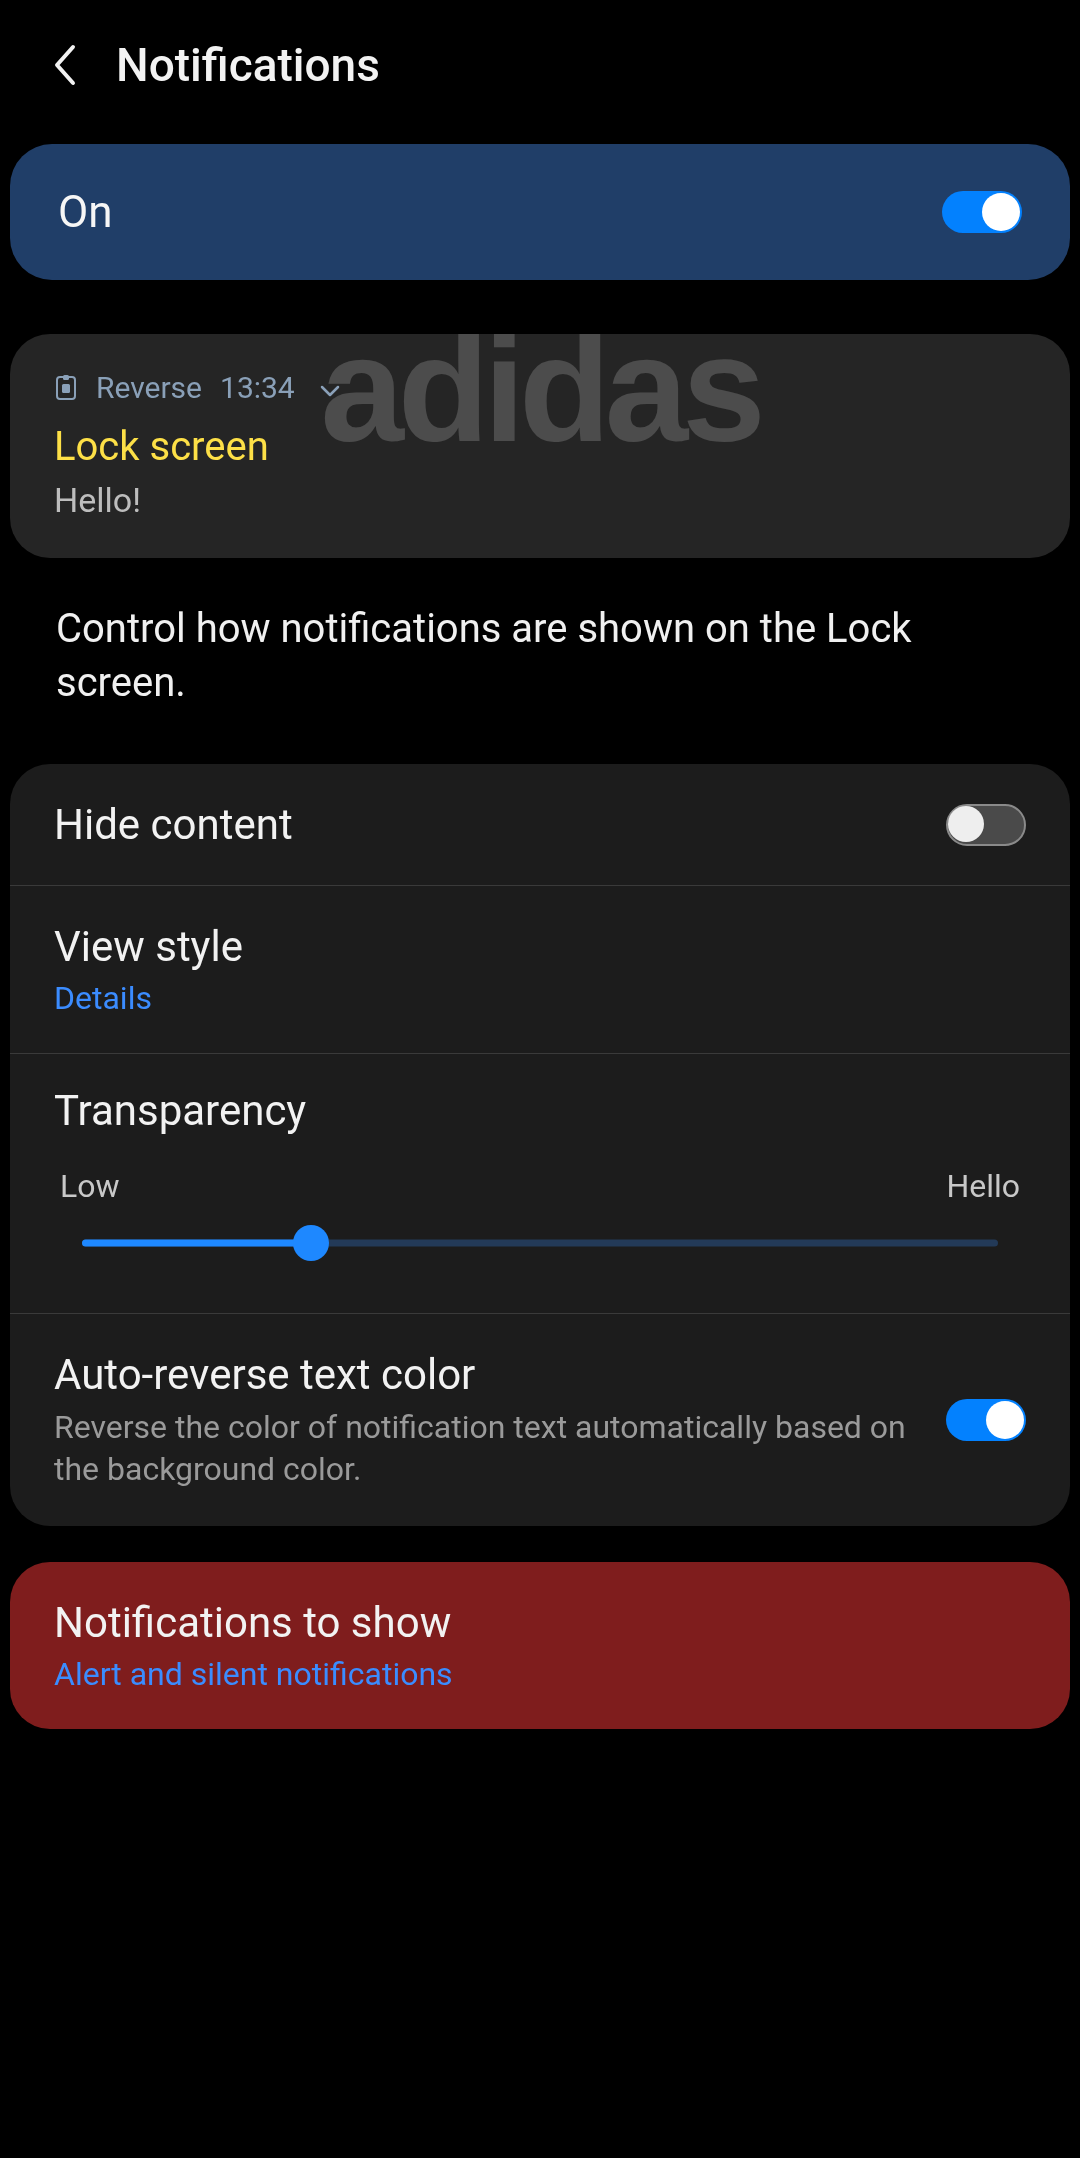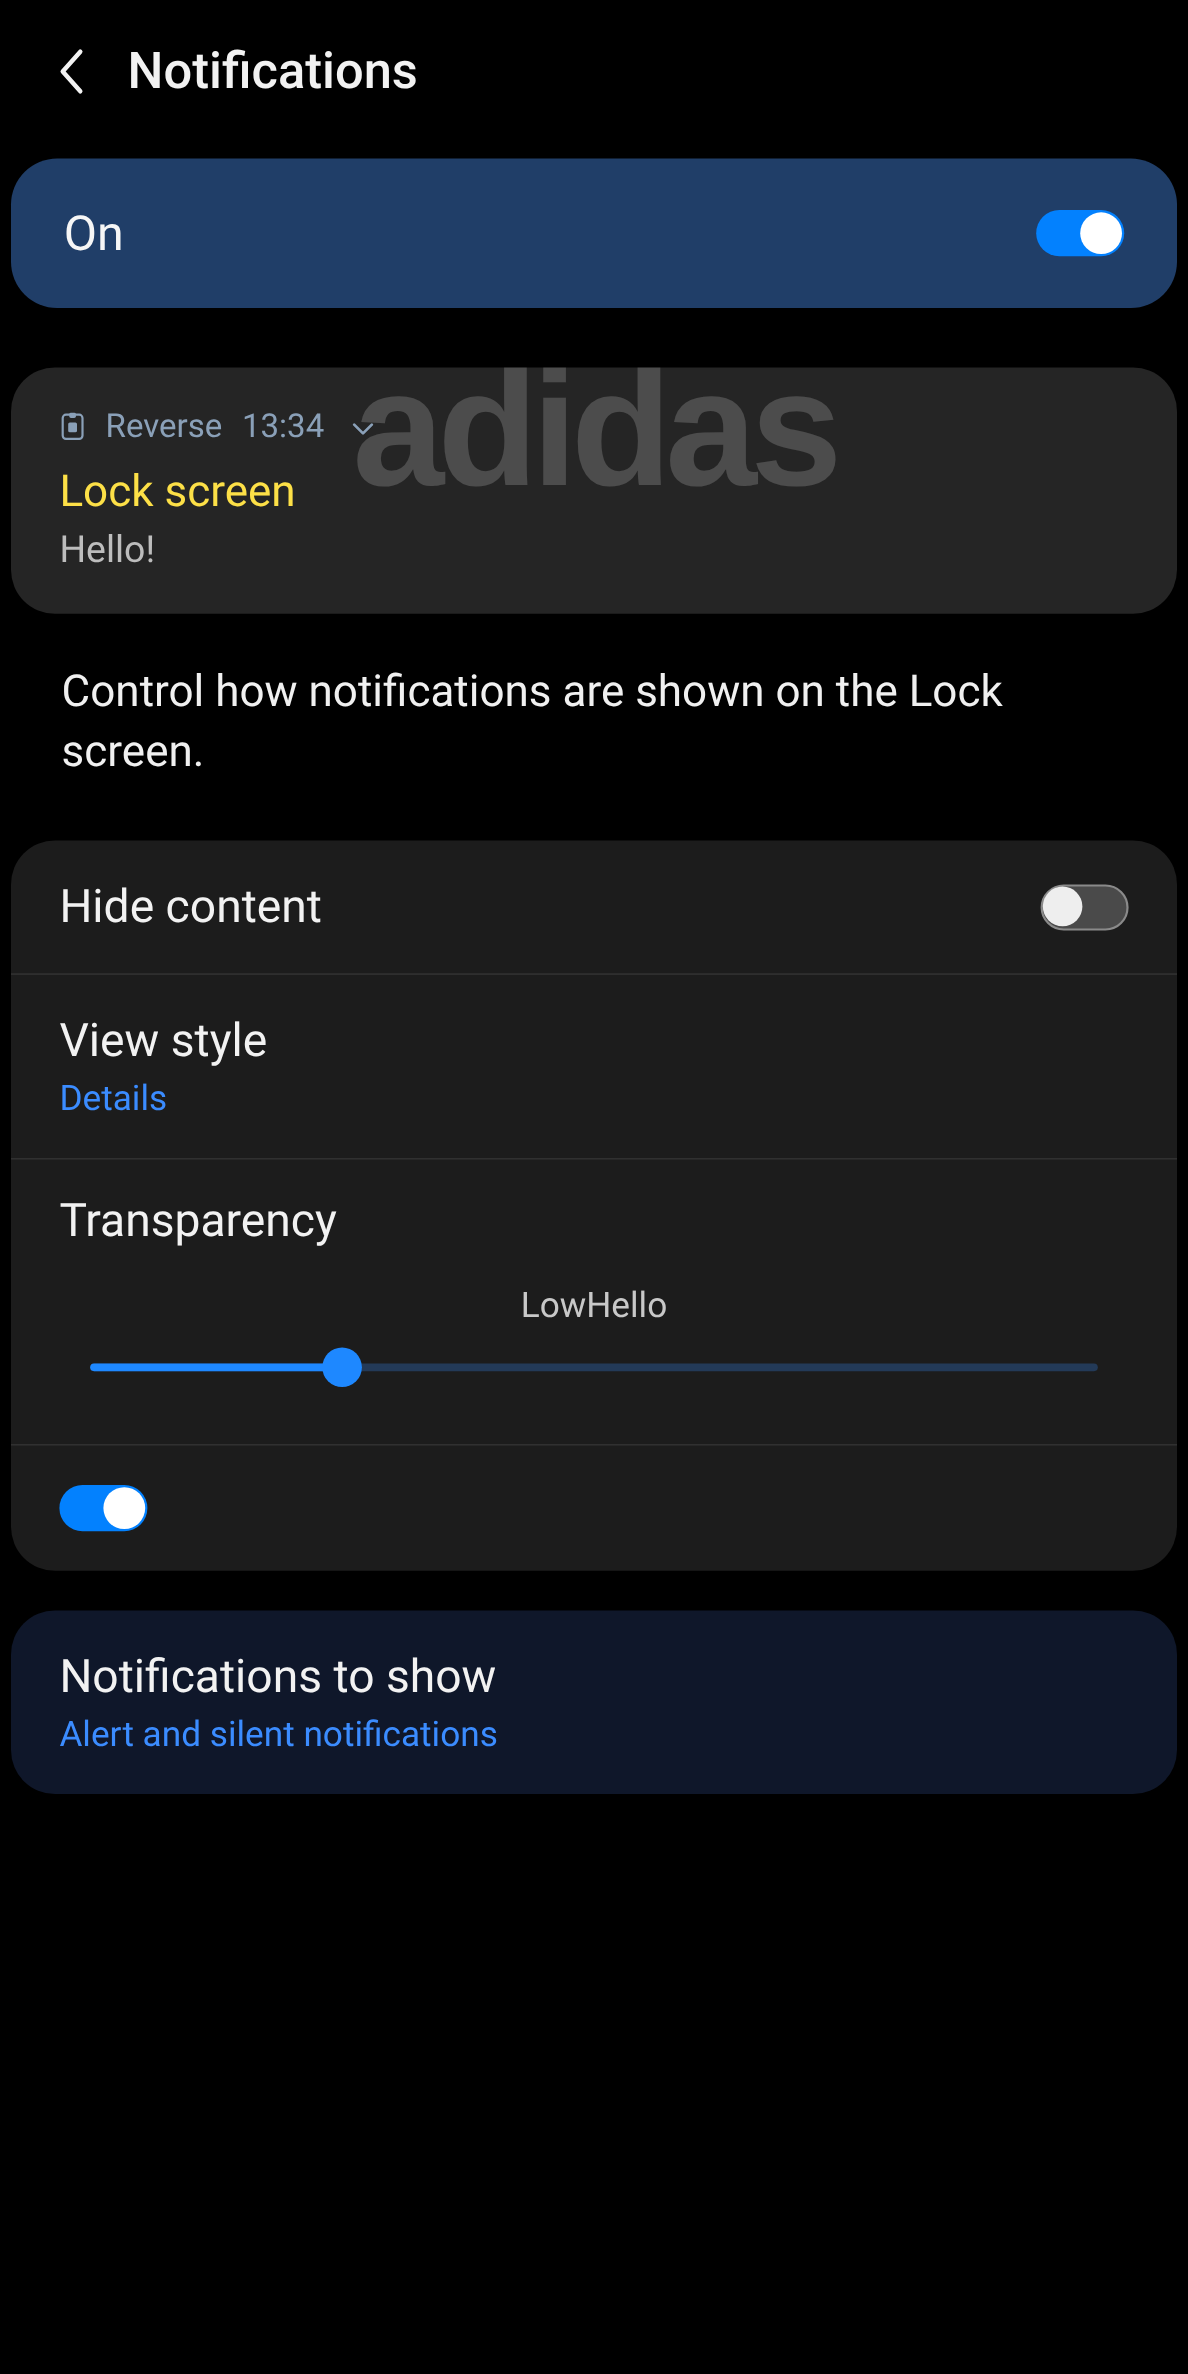--- a/index.html
+++ b/index.html
@@ -161,21 +161,21 @@
     color: #9a9a9a;
     margin-top: 8px;
     line-height: 1.3;
   }
   .transparency-block {
     padding: 32px 44px 50px 44px;
     border-top: 1px solid #3a3a3a;
   }
   .slider-labels {
     display: flex;
-    justify-content: center;
+    justify-content: space-between;
     font-size: 32px;
     color: #c8c8c8;
     margin-top: 32px;
     padding: 0 6px;
   }
   .slider-wrap {
     position: relative;
     height: 40px;
     margin: 18px 28px 0 28px;
   }
@@ -201,21 +201,21 @@
     position: absolute;
     top: 50%;
     width: 36px; height: 36px;
     border-radius: 50%;
     background: #1e88ff;
     transform: translate(-50%, -50%);
   }
 
   .card2 {
     margin: 36px 10px 0 10px;
-    background: #0f172a;
+    background: #7f1d1d;
     border-radius: 40px;
   }
   .spacer-bottom { height: 120px; }
 </style>
 </head>
 <body>
 
 <div class="header">
   <div class="back-icon">
     <svg width="28" height="44" viewBox="0 0 28 44">
@@ -281,20 +281,24 @@
       <span>Hello</span>
     </div>
     <div class="slider-wrap">
       <div class="slider-track"></div>
       <div class="slider-fill" id="slider-fill" style="width: 25%;"></div>
       <div class="slider-thumb" id="slider-thumb" style="left: 25%;"></div>
     </div>
   </div>
 
   <div class="setting-row divider-after">
+    <div class="setting-text">
+      <div class="setting-title">Auto-reverse text color</div>
+      <div class="setting-desc">Reverse the color of notification text automatically based on the background color.</div>
+    </div>
     <div class="toggle on">
       <div class="knob"></div>
     </div>
   </div>
 
 </div>
 
 <div class="card2">
   <div class="setting-row">
     <div class="setting-text">

